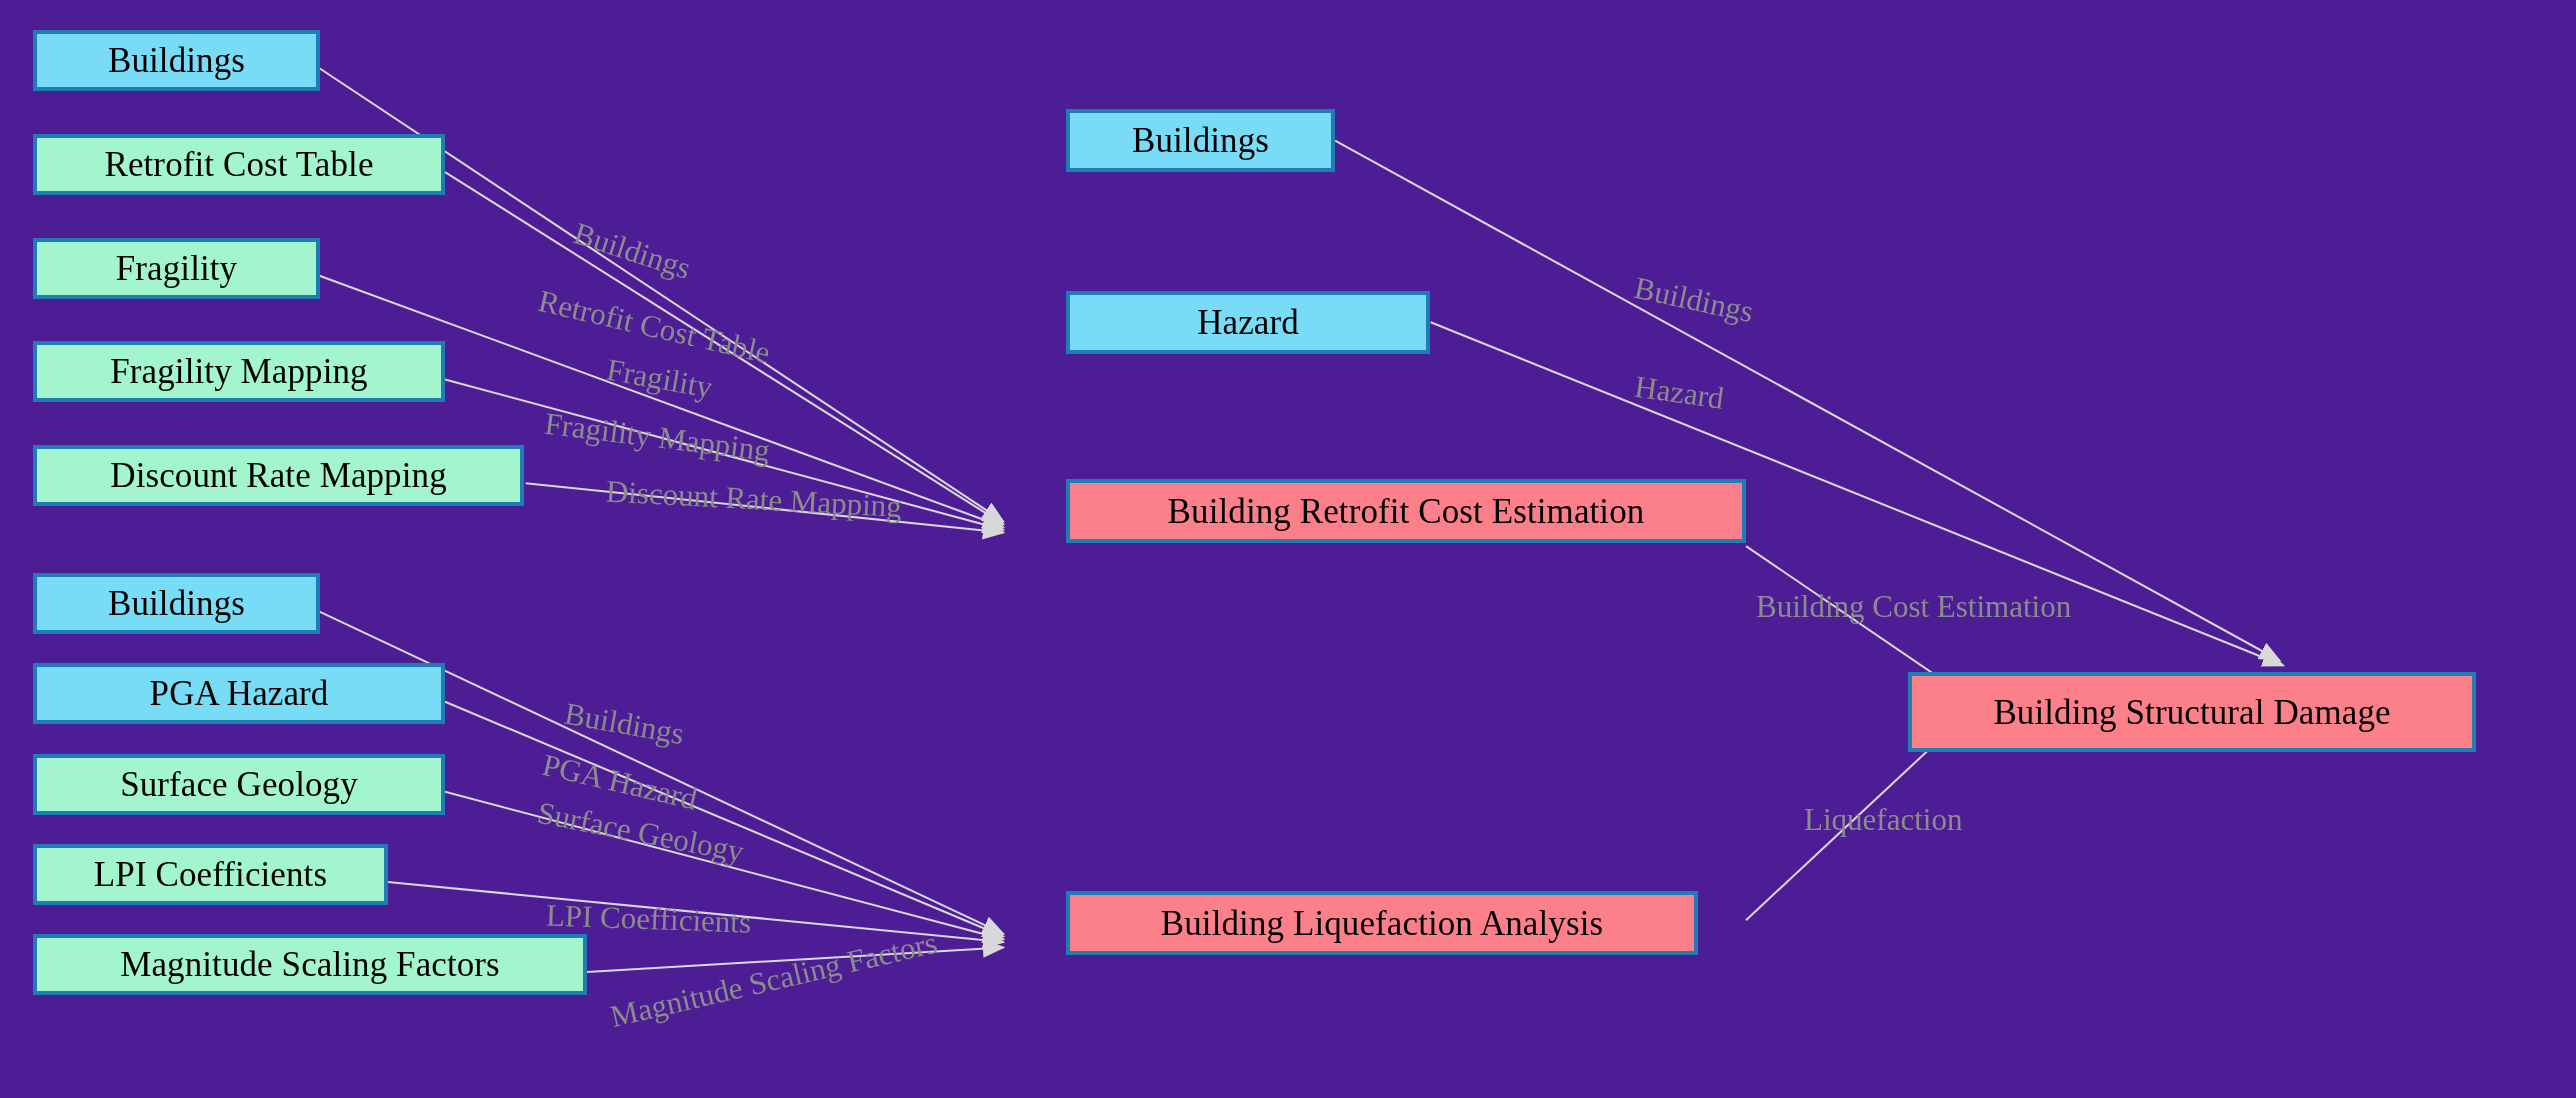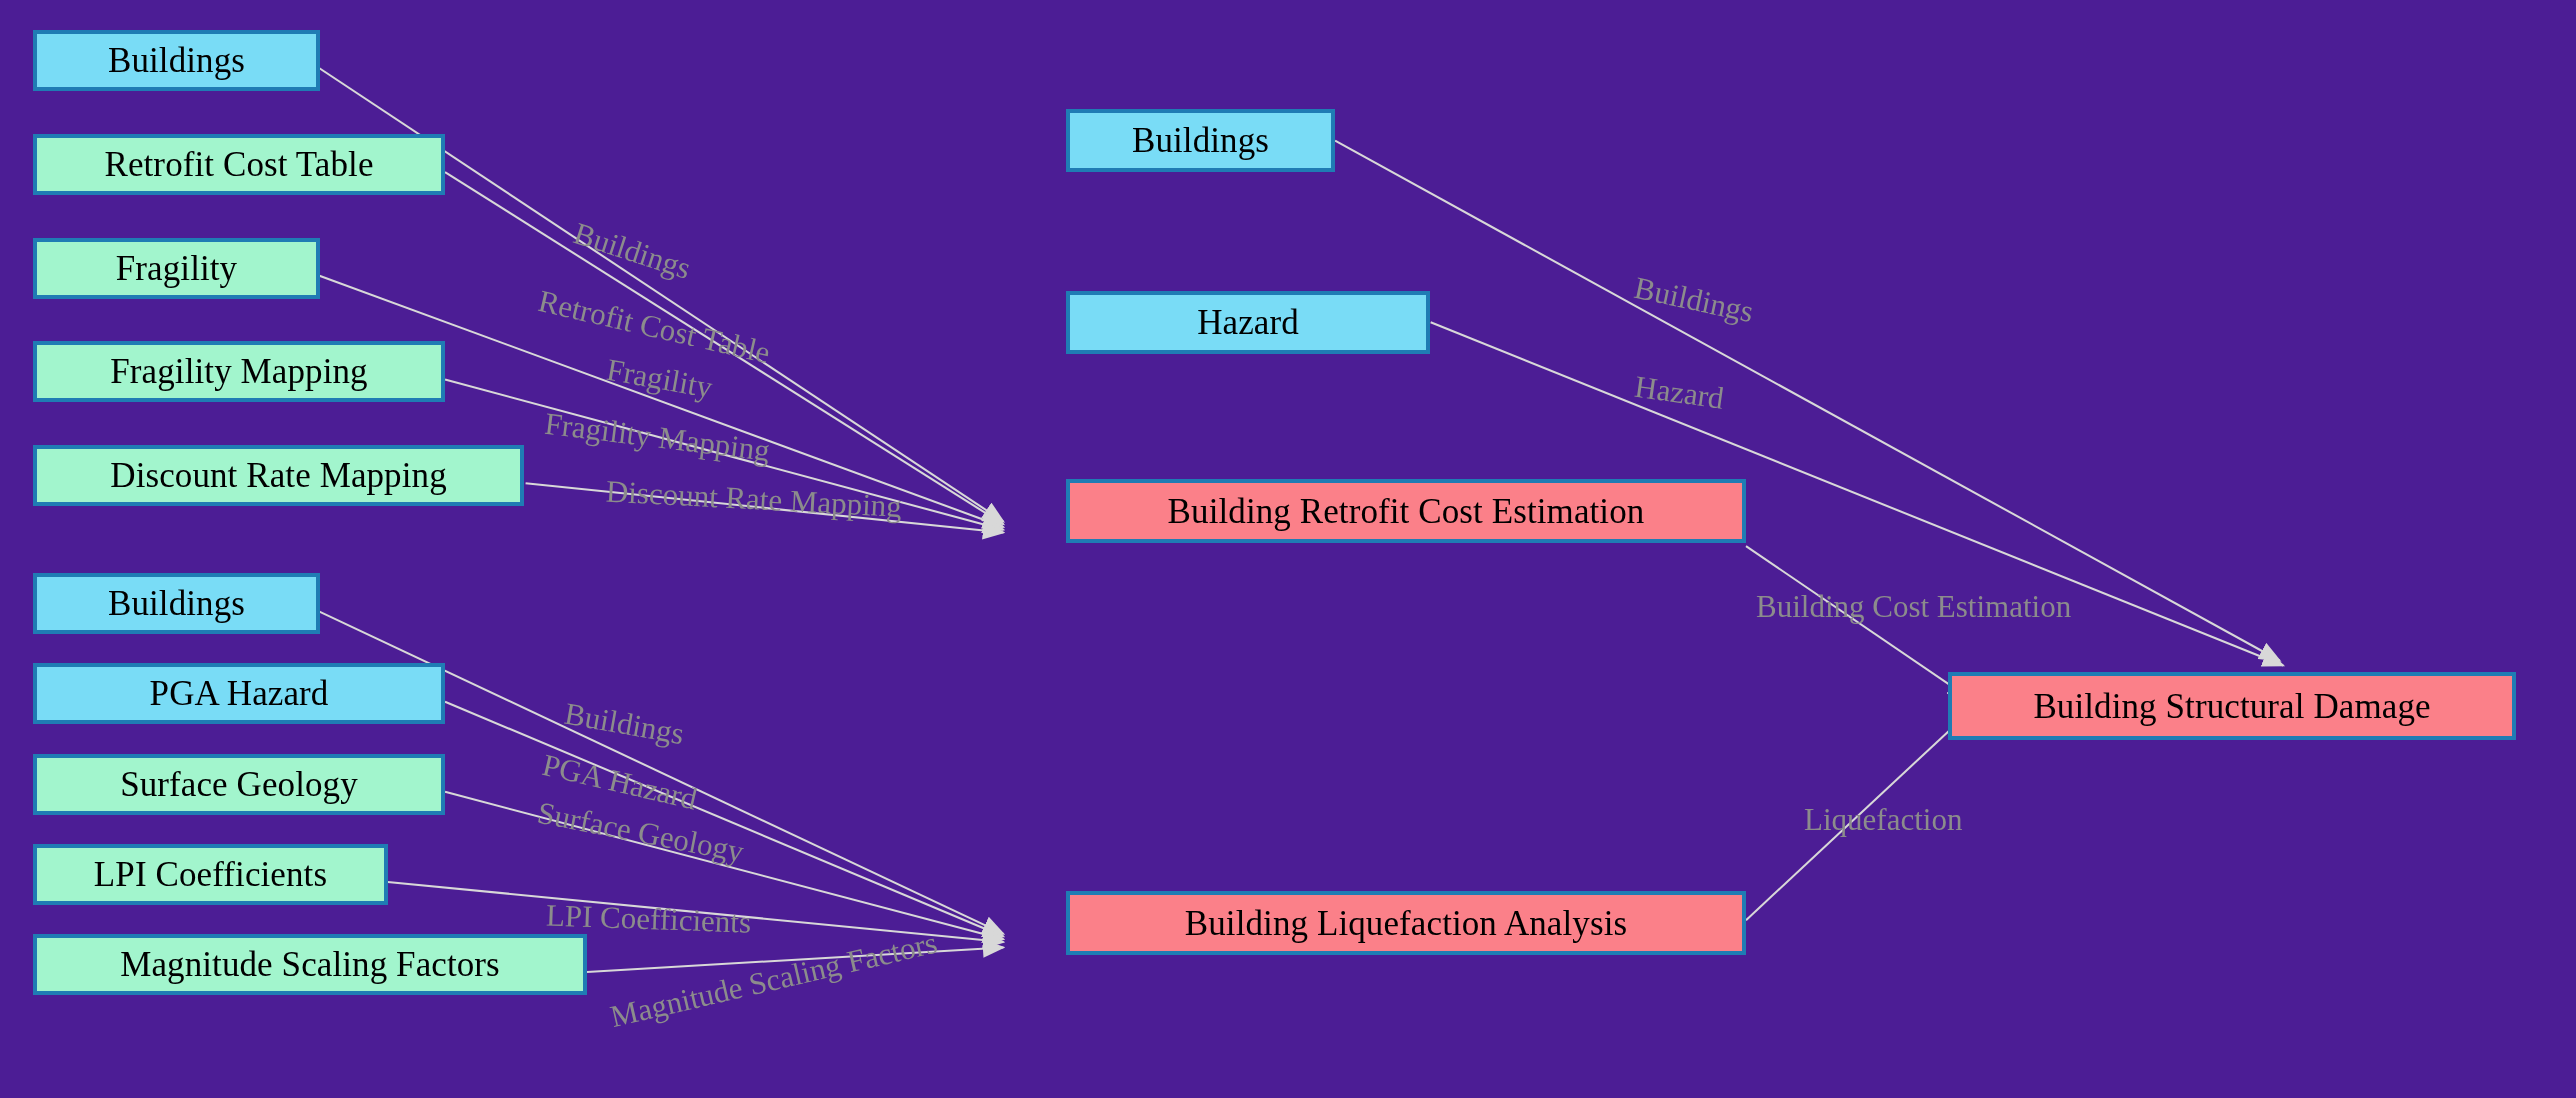--- a/index.html
+++ b/index.html
@@ -87,22 +87,22 @@
       <div class="node green" style="left: 33px; top: 341px; width: 412px; height: 61px;">Fragility Mapping</div>
       <div class="node green" style="left: 33px; top: 445px; width: 491px; height: 61px;">Discount Rate Mapping</div>
       <div class="node blue" style="left: 33px; top: 573px; width: 287px; height: 61px;">Buildings</div>
       <div class="node blue" style="left: 33px; top: 663px; width: 412px; height: 61px;">PGA Hazard</div>
       <div class="node green" style="left: 33px; top: 754px; width: 412px; height: 61px;">Surface Geology</div>
       <div class="node green" style="left: 33px; top: 844px; width: 355px; height: 61px;">LPI Coefficients</div>
       <div class="node green" style="left: 33px; top: 934px; width: 554px; height: 61px;">Magnitude Scaling Factors</div>
       <div class="node blue" style="left: 1066px; top: 109px; width: 269px; height: 63px;">Buildings</div>
       <div class="node blue" style="left: 1066px; top: 291px; width: 364px; height: 63px;">Hazard</div>
       <div class="node red" style="left: 1066px; top: 479px; width: 680px; height: 64px; font-family: Liberation Serif, serif;">Building Retrofit Cost Estimation</div>
-      <div class="node red" style="left: 1066px; top: 891px; width: 680px; height: 64px;">Building Liquefaction Analysis</div>
-      <div class="node red" style="left: 1948px; top: 672px; width: 568px; height: 68px;">Building Structural Damage</div>
+      <div class="node red" style="left: 1066px; top: 891px; width: 632px; height: 64px;">Building Liquefaction Analysis</div>
+      <div class="node red" style="left: 1908px; top: 672px; width: 568px; height: 80px;">Building Structural Damage</div>
     </div>
   <div id="label-layer">
       <div class="edge-label" style="left: 575px; top: 232px; transform: translateY(-50%) rotate(18deg);">Buildings</div>
       <div class="edge-label" style="left: 539px; top: 300px; transform: translateY(-50%) rotate(13deg);">Retrofit Cost Table</div>
       <div class="edge-label" style="left: 607px; top: 369px; transform: translateY(-50%) rotate(10deg);">Fragility</div>
       <div class="edge-label" style="left: 545px; top: 423px; transform: translateY(-50%) rotate(7deg);">Fragility  Mapping</div>
       <div class="edge-label" style="left: 606px; top: 491px; transform: translateY(-50%) rotate(3deg);">Discount Rate Mapping</div>
       <div class="edge-label" style="left: 565px; top: 713px; transform: translateY(-50%) rotate(10deg);">Buildings</div>
       <div class="edge-label" style="left: 543px; top: 764px; transform: translateY(-50%) rotate(13deg);">PGA Hazard</div>
       <div class="edge-label" style="left: 538px; top: 812px; transform: translateY(-50%) rotate(11deg);">Surface Geology</div>

